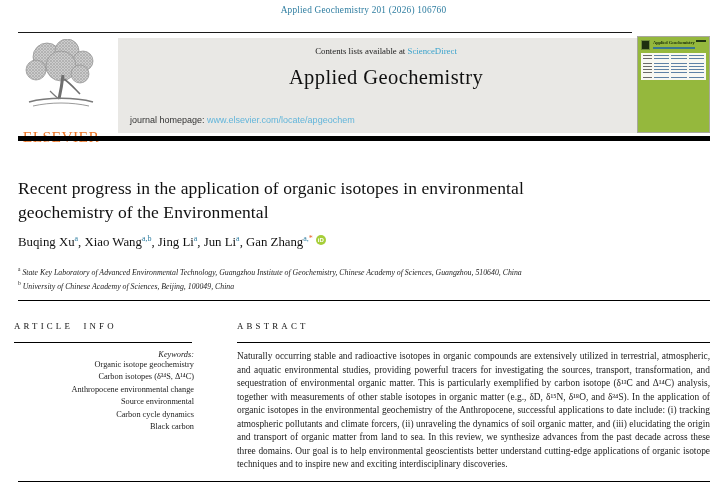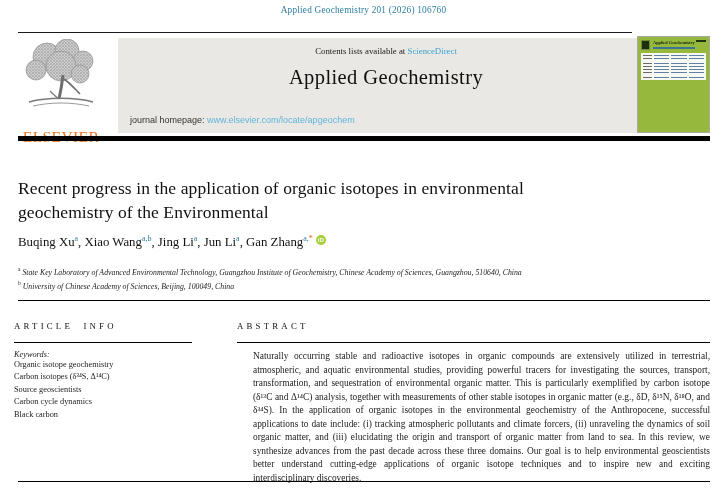--- a/index.html
+++ b/index.html
@@ -96,28 +96,28 @@
   .affils{position:absolute;left:18px;top:264px;font-size:7.8px;line-height:11px;color:#222;}
   .affil-line em{font-style:italic;}
   .affil-line sup{font-size:5.5px;}
   
   .sec-head{
     font-size:8.8px;color:#111;letter-spacing:3.2px;word-spacing:5px;
     font-family:"Liberation Serif",serif;
   }
   .col-left{position:absolute;left:14px;top:321px;width:180px;}
   .col-left .sec-rule{margin-top:11px;width:178px;height:1px;background:#000;}
-  .kw-label{font-style:italic;font-size:8.3px;margin-top:7px;color:#222;}
+  .kw-label{font-style:italic;font-size:8.3px;margin-top:7px;color:#222;text-align:right;}
   .kw{font-size:8.3px;line-height:12.4px;color:#222;
-      font-family:"Liberation Serif","DejaVu Serif",serif;}
+      font-family:"Liberation Serif","DejaVu Serif",serif;text-align:right;}
   .kw:first-of-type{margin-top:1px;}
   .col-right{position:absolute;left:237px;top:321px;width:473px;}
   .col-right .sec-rule{margin-top:11px;width:473px;height:1px;background:#000;}
   .abstract{
-    margin:7px 0 0 16px;font-size:9.4px;line-height:13.5px;color:#1c1c1c;
+    margin:7px 0 0 0;font-size:9.4px;line-height:13.5px;color:#1c1c1c;
     text-align:justify;font-family:"Liberation Serif","DejaVu Serif",serif;
   }
 </style>
 </head>
 <body>
 
 <div class="page">
 
   <div class="citation">Applied Geochemistry 201 (2026) 106760</div>
   <div class="rule rule-citation"></div>
@@ -191,21 +191,22 @@
   </div>
 
   <div class="rule rule-sections"></div>
 
   <div class="col-left">
     <div class="sec-head">ARTICLE INFO</div>
     <div class="sec-rule"></div>
     <div class="kw-label">Keywords:</div>
     <div class="kw">Organic isotope geochemistry</div>
     <div class="kw">Carbon isotopes (δ³⁴S, Δ¹⁴C)</div>
-    <div class="kw">Source geoscientists</div>
+    <div class="kw">Anthropocene environmental change</div>
+    <div class="kw">Source environmental</div>
     <div class="kw">Carbon cycle dynamics</div>
     <div class="kw">Black carbon</div>
   </div>
 
   <div class="col-right">
     <div class="sec-head">ABSTRACT</div>
     <div class="sec-rule"></div>
     <p class="abstract">Naturally occurring stable and radioactive isotopes in organic compounds are extensively utilized in terrestrial, atmospheric, and aquatic environmental studies, providing powerful tracers for investigating the sources, transport, transformation, and sequestration of environmental organic matter. This is particularly exemplified by carbon isotope (δ¹³C and Δ¹⁴C) analysis, together with measurements of other stable isotopes in organic matter (e.g., δD, δ¹⁵N, δ¹⁸O, and δ³⁴S). In the application of organic isotopes in the environmental geochemistry of the Anthropocene, successful applications to date include: (i) tracking atmospheric pollutants and climate forcers, (ii) unraveling the dynamics of soil organic matter, and (iii) elucidating the origin and transport of organic matter from land to sea. In this review, we synthesize advances from the past decade across these three domains. Our goal is to help environmental geoscientists better understand cutting-edge applications of organic isotope techniques and to inspire new and exciting interdisciplinary discoveries.</p>
   </div>
 

